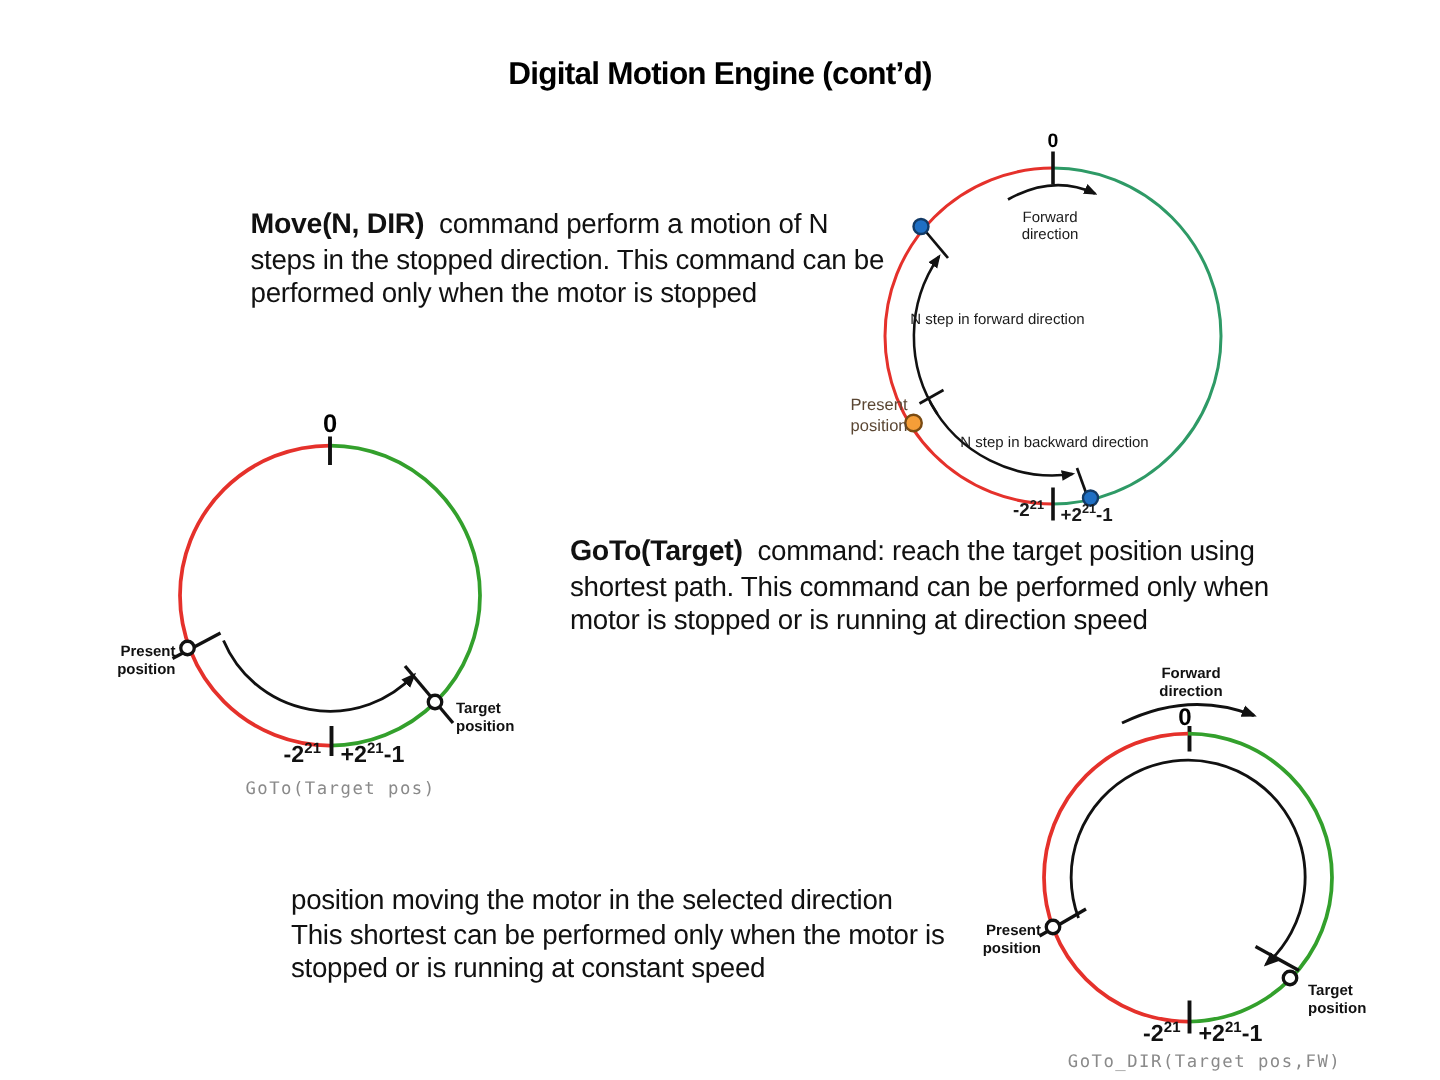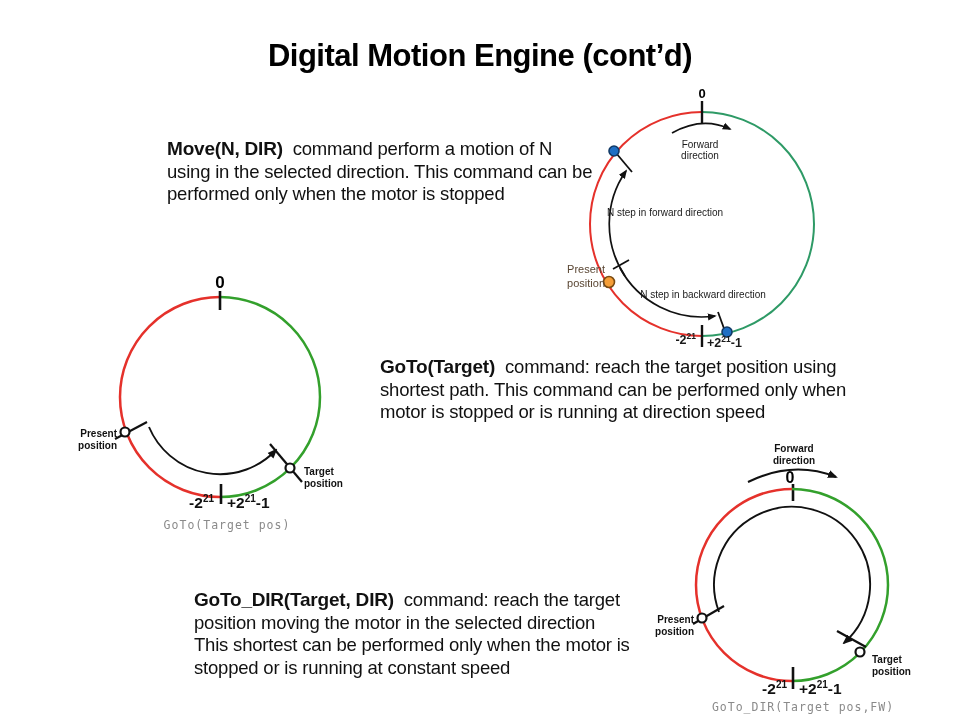--- a/index.html
+++ b/index.html
@@ -1,19 +1,19 @@
 <!DOCTYPE html>
 <html><head>
 <meta charset="utf-8">
 <style>
   html,body{margin:0;padding:0;background:#fff;}
   .slide{position:relative;width:960px;height:720px;background:#ffffff;overflow:hidden;
          font-family:"Liberation Sans","DejaVu Sans",sans-serif;color:#000;}
   .title{position:absolute;left:0;top:38px;width:960px;text-align:center;
-         font-size:31px;font-weight:bold;letter-spacing:-0.5px;}
+         font-size:21px;font-weight:bold;letter-spacing:-0.5px;}
   .desc{position:absolute;font-size:18.5px;line-height:22.5px;letter-spacing:-0.2px;color:#111;margin-left:32px;}
   .desc .kw{font-weight:bold;font-size:19px;}
   .desc-move{left:135px;top:138px;width:470px;}
   .desc-goto{left:348px;top:356px;width:500px;}
   .desc-gotodir{left:162px;top:589px;width:500px;}
   svg{position:absolute;overflow:visible;}
   #dg-move{left:560px;top:85px;}
   #dg-goto{left:85px;top:275px;}
   #dg-gotodir{left:650px;top:435px;}
   svg text{font-family:"Liberation Sans","DejaVu Sans",sans-serif;}
@@ -25,32 +25,31 @@
 </style>
 </head>
 <body>
 
 <div class="slide">
 
   <div class="title">Digital Motion Engine (cont’d)</div>
 
   <div class="desc desc-move">
     <div><span class="kw">Move(N, DIR)</span><span>&nbsp; command perform a motion of N</span></div>
-    <div>using in the selected direction. This command can be</div>
+    <div>steps in the stopped direction. This command can be</div>
     <div>performed only when the motor is stopped</div>
   </div>
 
   <div class="desc desc-goto">
     <div><span class="kw">GoTo(Target)</span><span>&nbsp; command: reach the target position using</span></div>
     <div>shortest path. This command can be performed only when</div>
     <div>motor is stopped or is running at direction speed</div>
   </div>
 
   <div class="desc desc-gotodir">
-    <div><span class="kw">GoTo_DIR(Target, DIR)</span><span>&nbsp; command: reach the target</span></div>
     <div>position moving the motor in the selected direction</div>
     <div>This shortest can be performed only when the motor is</div>
     <div>stopped or is running at constant speed</div>
   </div>
 
   <svg id="dg-move" width="290" height="270" viewBox="0 0 290 270">
     <defs>
       <marker id="ah1" viewBox="0 0 10 8" refX="8" refY="4" markerWidth="9" markerHeight="8" orient="auto" markerUnits="userSpaceOnUse">
         <path d="M0,0 L10,4 L0,8 z" fill="#111"></path>
       </marker>

